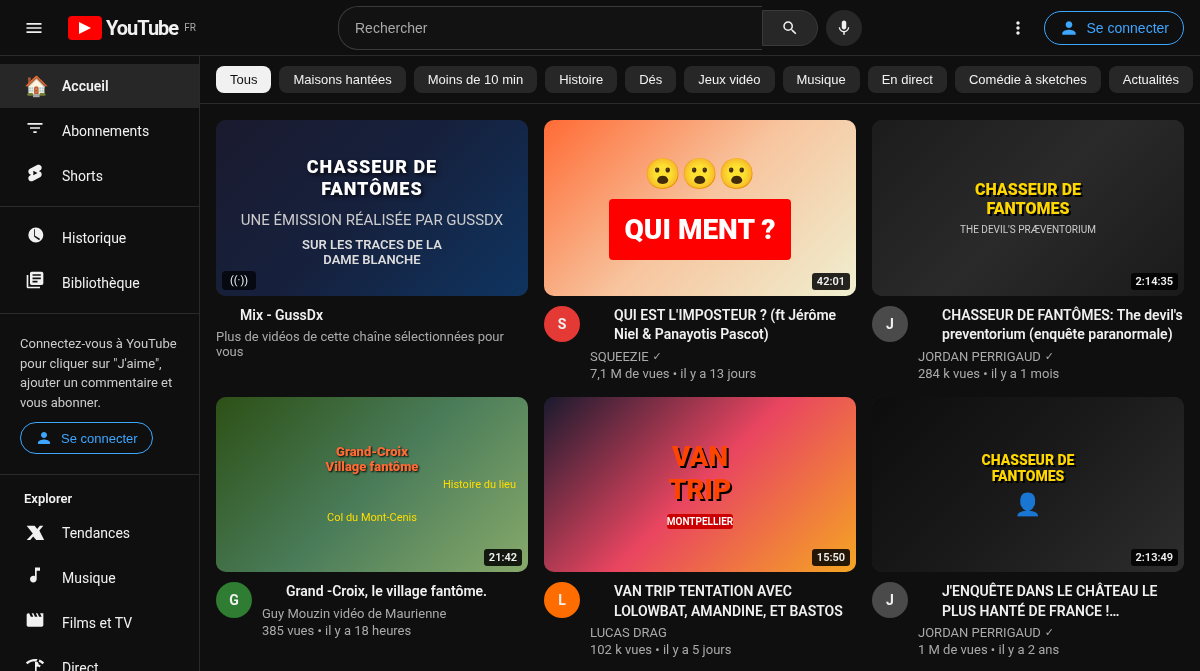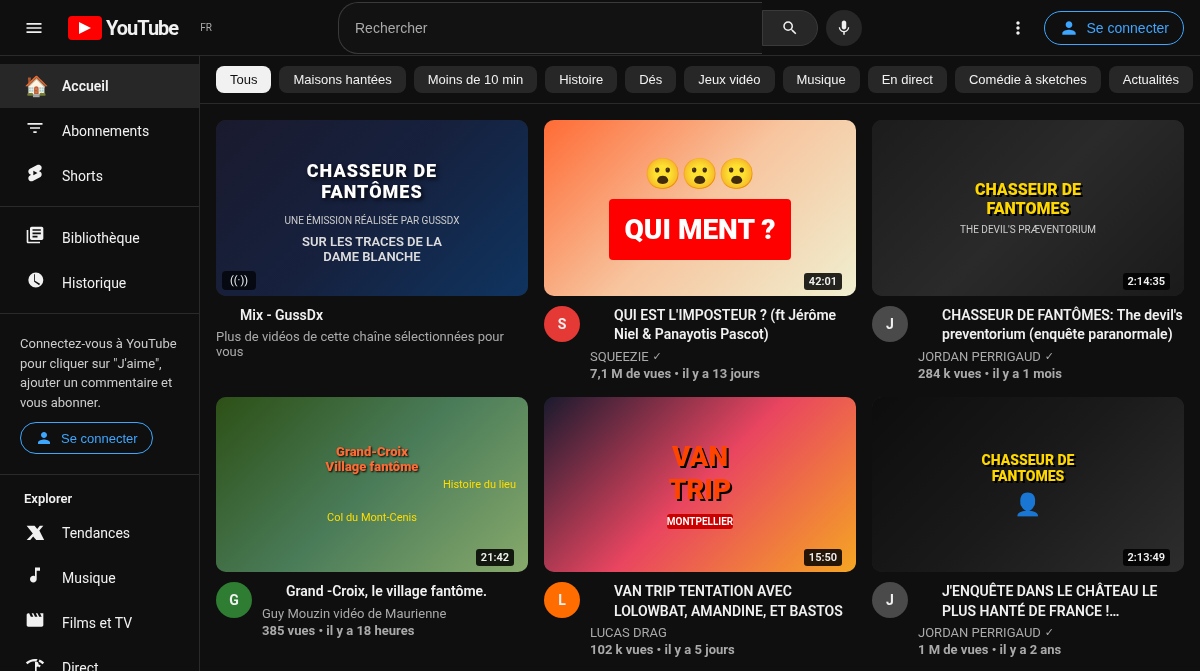--- a/index.html
+++ b/index.html
@@ -6,24 +6,24 @@
     body { background: #0f0f0f; color: #f1f1f1; font-family: 'Roboto', Arial, sans-serif; width: 1200px; height: 671px; overflow: hidden; display: flex; flex-direction: column; }
 
     
     .header { display: flex; align-items: center; padding: 0 16px; height: 56px; background: #0f0f0f; border-bottom: 1px solid #2a2a2a; flex-shrink: 0; }
     .header-left { display: flex; align-items: center; gap: 16px; min-width: 200px; }
     .menu-btn { background: none; border: none; cursor: pointer; color: #f1f1f1; font-size: 20px; padding: 8px; border-radius: 50%; display: flex; align-items: center; }
     .logo { display: flex; align-items: center; gap: 4px; text-decoration: none; }
     .logo-icon { background: #ff0000; border-radius: 4px; width: 34px; height: 24px; display: flex; align-items: center; justify-content: center; }
     .logo-icon::after { content: ''; border-style: solid; border-width: 6px 0 6px 12px; border-color: transparent transparent transparent white; }
     .logo-text { color: #f1f1f1; font-size: 20px; font-weight: 700; letter-spacing: -1px; }
-    .logo-country { font-size: 10px; color: #aaa; vertical-align: super; margin-left: 18px; }
+    .logo-country { font-size: 10px; color: #aaa; vertical-align: super; margin-left: 2px; }
     .header-center { flex: 1; display: flex; align-items: center; justify-content: center; gap: 8px; }
     .search-bar { display: flex; align-items: center; max-width: 480px; width: 100%; }
-    .search-input { flex: 1; background: #121212; border: 1px solid #3a3a3a; border-right: none; color: #f1f1f1; padding: 8px 16px; font-size: 14px; height: 52px; border-radius: 20px 0 0 20px; outline: none; }
+    .search-input { flex: 1; background: #121212; border: 1px solid #3a3a3a; border-right: none; color: #f1f1f1; padding: 8px 16px; font-size: 14px; height: 44px; border-radius: 20px 0 0 20px; outline: none; }
     .search-input::placeholder { color: #aaa; }
     .search-btn { background: #272727; border: 1px solid #3a3a3a; color: #f1f1f1; height: 36px; width: 56px; cursor: pointer; border-radius: 0 20px 20px 0; display: flex; align-items: center; justify-content: center; font-size: 16px; }
     .mic-btn { background: #272727; border: none; color: #f1f1f1; height: 36px; width: 36px; border-radius: 50%; cursor: pointer; display: flex; align-items: center; justify-content: center; font-size: 16px; }
     .header-right { display: flex; align-items: center; gap: 8px; min-width: 200px; justify-content: flex-end; }
     .icon-btn { background: none; border: none; color: #f1f1f1; cursor: pointer; padding: 8px; border-radius: 50%; display: flex; align-items: center; justify-content: center; font-size: 18px; }
     .signin-btn { display: flex; align-items: center; gap: 8px; background: transparent; border: 1px solid #3ea6ff; color: #3ea6ff; padding: 6px 14px; border-radius: 20px; cursor: pointer; font-size: 14px; font-weight: 500; }
     .signin-icon { font-size: 18px; }
 
     
     .main-container { display: flex; flex: 1; overflow: hidden; }
@@ -51,29 +51,29 @@
     .chip { background: #272727; color: #f1f1f1; border: none; padding: 6px 14px; border-radius: 8px; font-size: 13px; cursor: pointer; white-space: nowrap; flex-shrink: 0; }
     .chip.active { background: #f1f1f1; color: #0f0f0f; }
 
     
     .video-grid { display: grid; grid-template-columns: repeat(3, 1fr); gap: 16px; padding: 16px; }
     
     
     .video-card { cursor: pointer; }
     .thumbnail-wrap { position: relative; width: 100%; padding-bottom: 56.25%; background: #272727; border-radius: 10px; overflow: hidden; margin-bottom: 10px; }
     .thumbnail-bg { position: absolute; inset: 0; display: flex; align-items: center; justify-content: center; font-size: 13px; color: #aaa; }
-    .duration { position: absolute; bottom: 6px; right: 14px; background: rgba(0,0,0,0.85); color: #f1f1f1; font-size: 11px; padding: 2px 5px; border-radius: 3px; font-weight: 600; }
+    .duration { position: absolute; bottom: 6px; right: 6px; background: rgba(0,0,0,0.85); color: #f1f1f1; font-size: 11px; padding: 2px 5px; border-radius: 3px; font-weight: 600; }
     .playlist-badge { position: absolute; bottom: 6px; left: 6px; background: rgba(0,0,0,0.7); color: #f1f1f1; font-size: 11px; padding: 3px 8px; border-radius: 4px; display: flex; align-items: center; gap: 4px; }
     .video-info { display: flex; gap: 10px; }
     .channel-avatar { width: 36px; height: 36px; border-radius: 50%; background: #3a3a3a; flex-shrink: 0; display: flex; align-items: center; justify-content: center; font-size: 14px; font-weight: bold; color: #f1f1f1; overflow: hidden; }
     .video-details { flex: 1; }
     .video-title { font-size: 14px; font-weight: 600; line-height: 1.4; margin-bottom: 4px; display: -webkit-box; -webkit-line-clamp: 2; -webkit-box-orient: vertical; overflow: hidden; padding-left: 24px; }
     .video-channel { font-size: 13px; color: #aaa; margin-bottom: 2px; display: flex; align-items: center; gap: 4px; }
     .verified-icon { color: #aaa; font-size: 11px; }
-    .video-meta { font-size: 13px; color: #aaa; font-weight: bold; }
+    .video-meta { font-size: 13px; color: #aaa; }
 
     
     .thumb-1 { background: linear-gradient(135deg, #1a1a2e 0%, #16213e 50%, #0f3460 100%); }
     .thumb-2 { background: linear-gradient(135deg, #ff6b35 0%, #f7c59f 50%, #efefd0 100%); }
     .thumb-3 { background: linear-gradient(135deg, #1c1c1c 0%, #2a2a2a 50%, #1a1a1a 100%); }
     .thumb-4 { background: linear-gradient(135deg, #2d5016 0%, #4a7c59 50%, #87a96b 100%); }
     .thumb-5 { background: linear-gradient(135deg, #1a1a2e 0%, #e94560 50%, #f5a623 100%); }
     .thumb-6 { background: linear-gradient(135deg, #0d0d0d 0%, #1a1a1a 50%, #2d2d2d 100%); }
 
     .thumb-overlay-1 { position: absolute; inset: 0; display: flex; flex-direction: column; align-items: center; justify-content: center; }
@@ -147,32 +147,32 @@
         <svg width="20" height="20" viewBox="0 0 24 24" fill="currentColor">
             <path d="M17.77 10.32l-1.2-.5L18 9.06c1.84-.96 2.56-3.22 1.6-5.06s-3.22-2.56-5.06-1.6L6 6.94c-1.29.68-2.07 2.04-2 3.49.07 1.42.93 2.67 2.22 3.25l1.2.5L6 14.94c-1.84.96-2.56 3.22-1.6 5.06.96 1.84 3.22 2.56 5.06 1.6l8.54-4.54c1.29-.68 2.07-2.04 2-3.49-.07-1.42-.93-2.67-2.23-3.25zM10 14.65V9.35L15 12l-5 2.65z"></path>
           </svg>
       </span>
       <span>Shorts</span>
     </a>
     <hr class="sidebar-divider">
     <a class="sidebar-item" href="#">
       <span class="sidebar-icon">
         <svg width="20" height="20" viewBox="0 0 24 24" fill="currentColor">
+            <path d="M13 3a9 9 0 1 0 0 18A9 9 0 0 0 13 3zm-1 2.05V13l6 3.55-1 1.73L11 14V5.05h1z"></path>
+          </svg>
+      </span>
+      <span>Historique</span>
+    </a>
+    <a class="sidebar-item" href="#">
+      <span class="sidebar-icon">
+        <svg width="20" height="20" viewBox="0 0 24 24" fill="currentColor">
             <path d="M4 6H2v14c0 1.1.9 2 2 2h14v-2H4V6zm16-4H8c-1.1 0-2 .9-2 2v12c0 1.1.9 2 2 2h12c1.1 0 2-.9 2-2V4c0-1.1-.9-2-2-2zm-1 9H9V9h10v2zm-4 4H9v-2h6v2zm4-8H9V5h10v2z"></path>
           </svg>
       </span>
       <span>Bibliothèque</span>
-    </a>
-    <a class="sidebar-item" href="#">
-      <span class="sidebar-icon">
-        <svg width="20" height="20" viewBox="0 0 24 24" fill="currentColor">
-            <path d="M13 3a9 9 0 1 0 0 18A9 9 0 0 0 13 3zm-1 2.05V13l6 3.55-1 1.73L11 14V5.05h1z"></path>
-          </svg>
-      </span>
-      <span>Historique</span>
     </a>
     <hr class="sidebar-divider">
     <div class="signin-section">
       <span>Connectez-vous à YouTube pour cliquer sur "J'aime", ajouter un commentaire et vous abonner.</span>
       <button class="signin-prompt-btn">
         <svg width="18" height="18" viewBox="0 0 24 24" fill="#3ea6ff">
             <path d="M12 12c2.21 0 4-1.79 4-4s-1.79-4-4-4-4 1.79-4 4 1.79 4 4 4zm0 2c-2.67 0-8 1.34-8 4v2h16v-2c0-2.66-5.33-4-8-4z"></path>
           </svg>
         <span>Se connecter</span>
       </button>
@@ -230,21 +230,21 @@
 
     </div>
 
     <div class="video-grid">
 
       <div class="video-card">
         <div class="thumbnail-wrap">
           <div class="thumbnail-bg thumb-1">
             <div class="thumb-overlay-1">
               <div class="thumb-title-overlay" style="font-size:18px; font-weight:900; letter-spacing:1px;">CHASSEUR DE<br>FANTÔMES</div>
-              <div class="thumb-subtitle-overlay" style="font-size:10px; margin-top:4px;">UNE ÉMISSION RÉALISÉE PAR GUSSDX</div>
+              <div class="thumb-subtitle-overlay" style="font-size:15px; margin-top:4px;">UNE ÉMISSION RÉALISÉE PAR GUSSDX</div>
               <div class="thumb-subtitle-overlay" style="font-size:13px; margin-top:8px; color:#ddd; font-weight:600;">SUR LES TRACES DE LA<br>DAME BLANCHE</div>
             </div>
           </div>
           <div class="playlist-badge">
             <span>((·))</span>
           </div>
         </div>
         <div class="video-info">
           <div class="video-details">
             <div class="video-title">Mix - GussDx</div>

